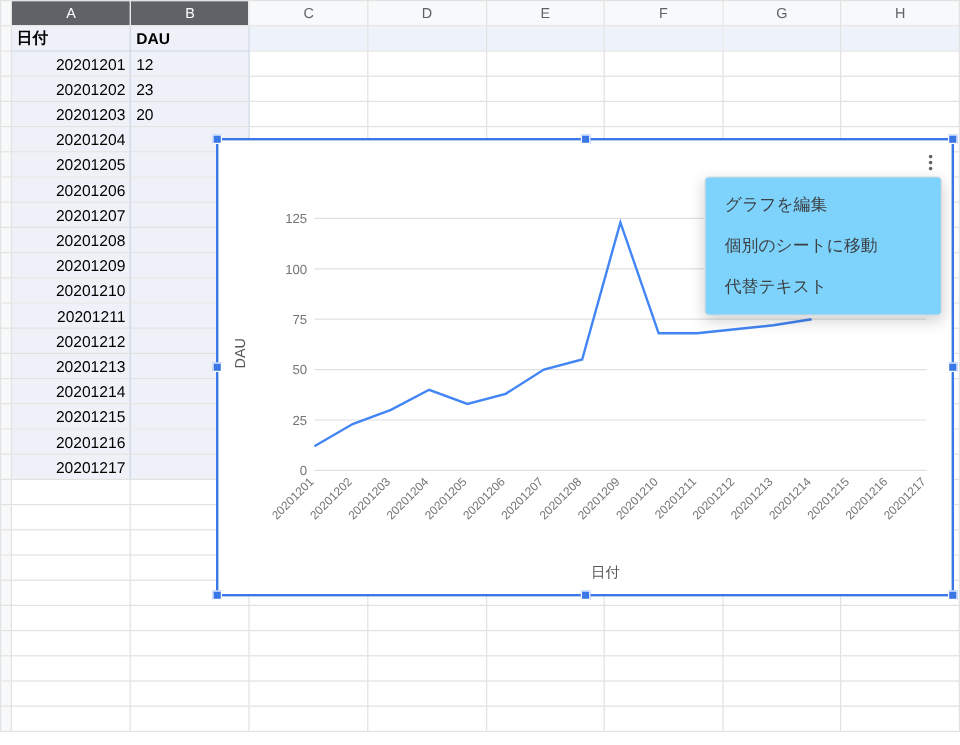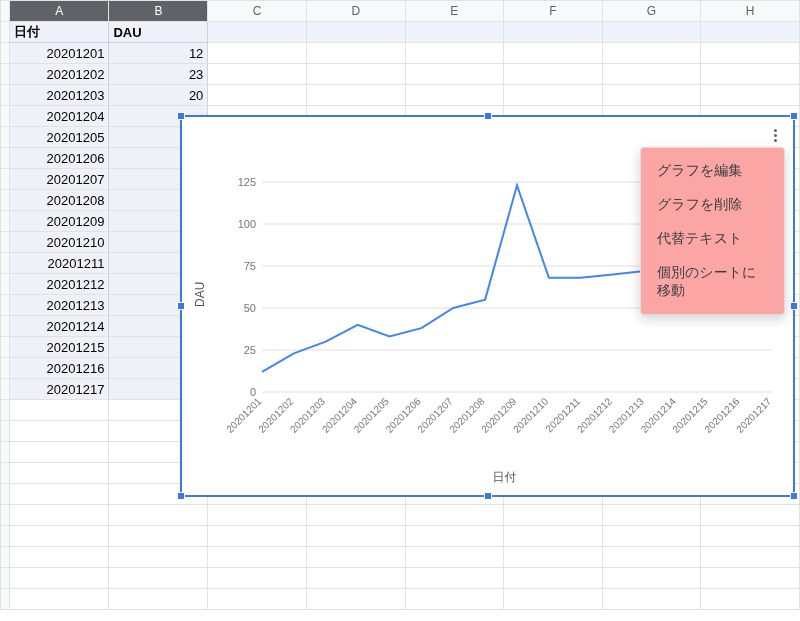--- a/index.html
+++ b/index.html
@@ -42,21 +42,21 @@
   .hdr-row td {
     background: #eef3fb;
     font-weight: bold;
     color: #000;
     text-align: left;
   }
   .data-row td.a, .data-row td.b, .hdr-row td.a, .hdr-row td.b {
     background: #eef2f8;
   }
   .data-row td.a { text-align: right; }
-  .data-row td.b { text-align: right; }
+  .data-row td.b { }
   td.a, td.b {
     border-right: 1px solid #c9d3e2;
   }
   .hdr-row td.a, .hdr-row td.b {
     border-bottom: 1px solid #c9d3e2 !important;
   }
 
   
   .chart-card {
     position: absolute;
@@ -117,22 +117,22 @@
     gap: 2px;
     cursor: pointer;
   }
   .kebab span {
     width: 3px; height: 3px; border-radius: 50%; background: #5f6368;
   }
 
   .ctx-menu {
     position: absolute;
     right: 8px; top: 30px;
-    width: 145px;
-    background: #fca5a5;
+    width: 198px;
+    background: #7dd3fc;
     border: 1px solid #dadce0;
     border-radius: 4px;
     box-shadow: 0 4px 12px rgba(0,0,0,0.18);
     padding: 6px 0;
     font-size: 14px;
     color: #3c4043;
     z-index: 30;
   }
   .ctx-item {
     padding: 8px 16px;
@@ -527,22 +527,19 @@
         <path d="M35 194.84 L66.875 176.36 L98.75 164.6 L130.625 147.8 L162.5 159.56 L194.375 151.16 L226.25 131 L258.125 122.6 L290 8.360000000000014 L321.875 100.75999999999999 L353.75 100.75999999999999 L385.625 97.39999999999999 L417.5 94.04 L449.375 89 " class="seriesline"></path>
       </svg>
     <div class="xaxis-label">日付</div>
   </div>
 
   <div class="ctx-menu" id="ctx-menu">
       <div class="ctx-item">
         <span>グラフを編集</span>
       </div>
       <div class="ctx-item">
-        <span>グラフを削除</span>
+        <span>個別のシートに移動</span>
       </div>
       <div class="ctx-item">
         <span>代替テキスト</span>
       </div>
-      <div class="ctx-item">
-        <span>個別のシートに移動</span>
-      </div>
     </div>
 </div>
 
 </body></html>

